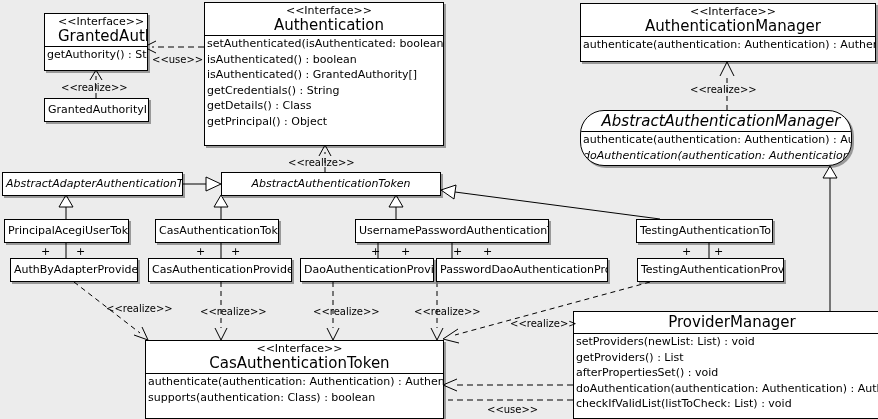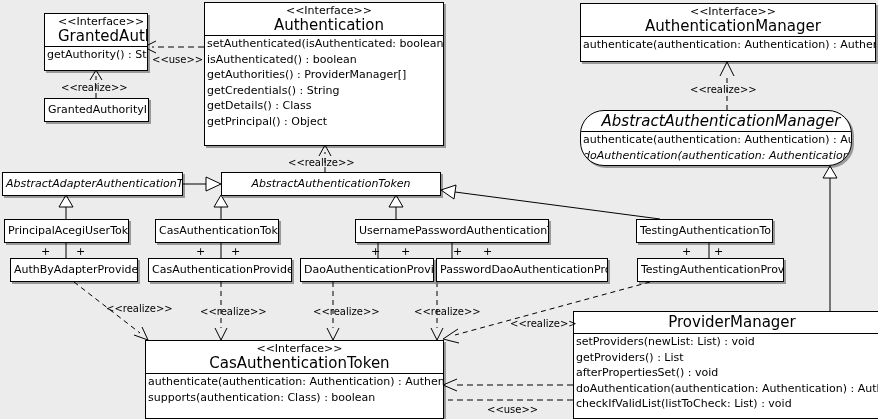--- a/index.html
+++ b/index.html
@@ -124,21 +124,21 @@
   </div>
 
   <div class="umlbox" style="left:204px;top:2px;width:240px;height:144px;">
     <div class="hdr">
       <div class="stereo">&lt;&lt;Interface&gt;&gt;</div>
       <div class="nm">Authentication</div>
     </div>
     <div class="compart">
       <div class="feat">setAuthenticated(isAuthenticated: boolean) : void</div>
       <div class="feat">isAuthenticated() : boolean</div>
-      <div class="feat">getAuthorities() : ProviderManager[]</div>
+      <div class="feat">isAuthenticated() : GrantedAuthority[]</div>
       <div class="feat">getCredentials() : String</div>
       <div class="feat">getDetails() : Class</div>
       <div class="feat">getPrincipal() : Object</div>
     </div>
   </div>
 
   <div class="umlbox" style="left:580px;top:3px;width:296px;height:59px;">
     <div class="hdr">
       <div class="stereo">&lt;&lt;Interface&gt;&gt;</div>
       <div class="nm">AuthenticationManager</div>

